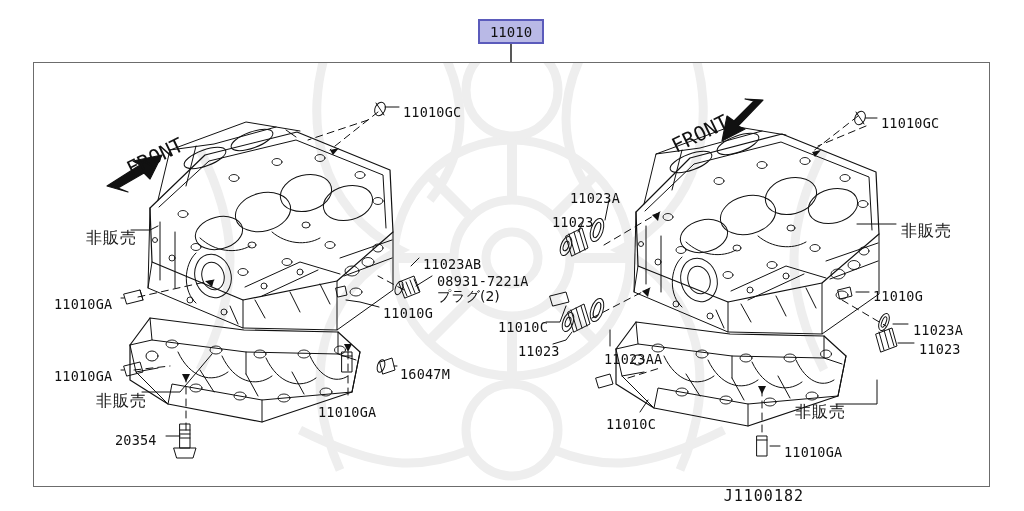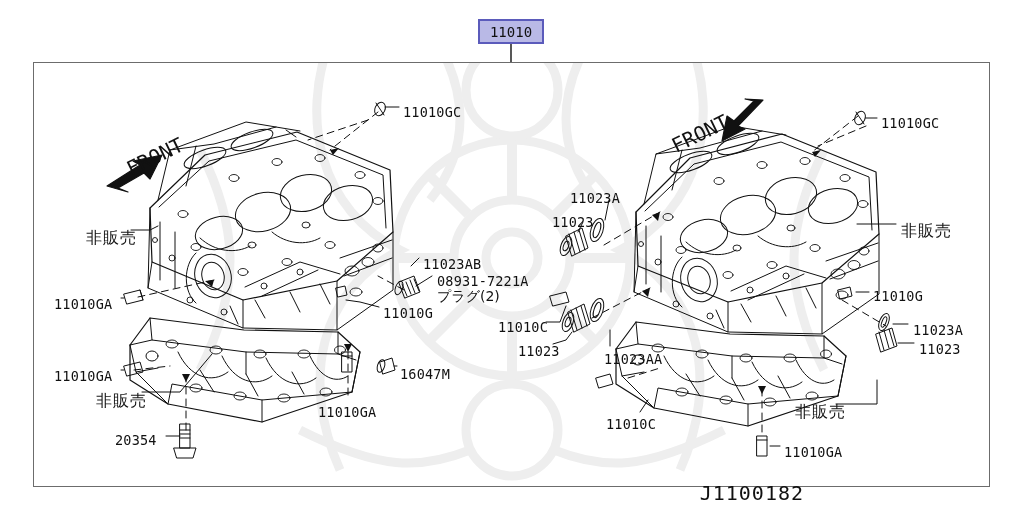--- a/index.html
+++ b/index.html
@@ -6,21 +6,21 @@
   body{width:1024px;height:511px;position:relative;overflow:hidden;
        font-family:"DejaVu Sans","Liberation Sans",sans-serif;}
   #stage{position:absolute;inset:0;width:812px;height:511px;}
   svg{position:absolute;left:0;top:0;}
   .lbl{position:absolute;font-family:"DejaVu Sans Mono","Liberation Mono",monospace;
        font-size:13.5px;color:#111;white-space:nowrap;letter-spacing:.2px;}
   .lbl.jp{font-family:"DejaVu Sans","Liberation Sans",sans-serif;font-size:16px;letter-spacing:1px;}
   .lbl.sub{font-size:14px;letter-spacing:0px;}
   .figid{position:absolute;right:8px;bottom:6px;
          font-family:"DejaVu Sans Mono","Liberation Mono",monospace;
-         font-size:20px;color:#111;letter-spacing:1px;}
+         font-size:15px;color:#111;letter-spacing:1px;}
   #titlebox{position:absolute;left:478px;top:19px;width:66px;height:25px;
             background:#b9b9e6;border:2px solid #5b5bbb;box-sizing:border-box;
             display:flex;align-items:center;justify-content:center;
             font-family:"DejaVu Sans Mono","Liberation Mono",monospace;
             font-size:14px;color:#101010;}
   #frame{position:absolute;left:33px;top:62px;width:957px;height:425px;
          border:1.5px solid #6c6c6c;box-sizing:border-box;background:transparent;}
 </style>
 </head>
 <body>

